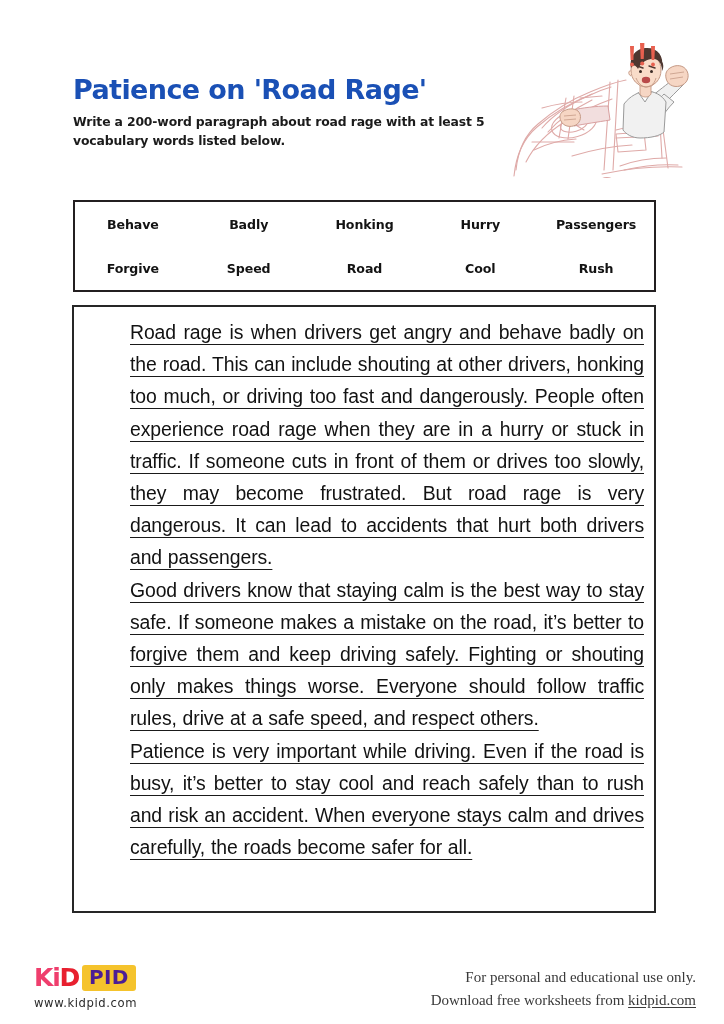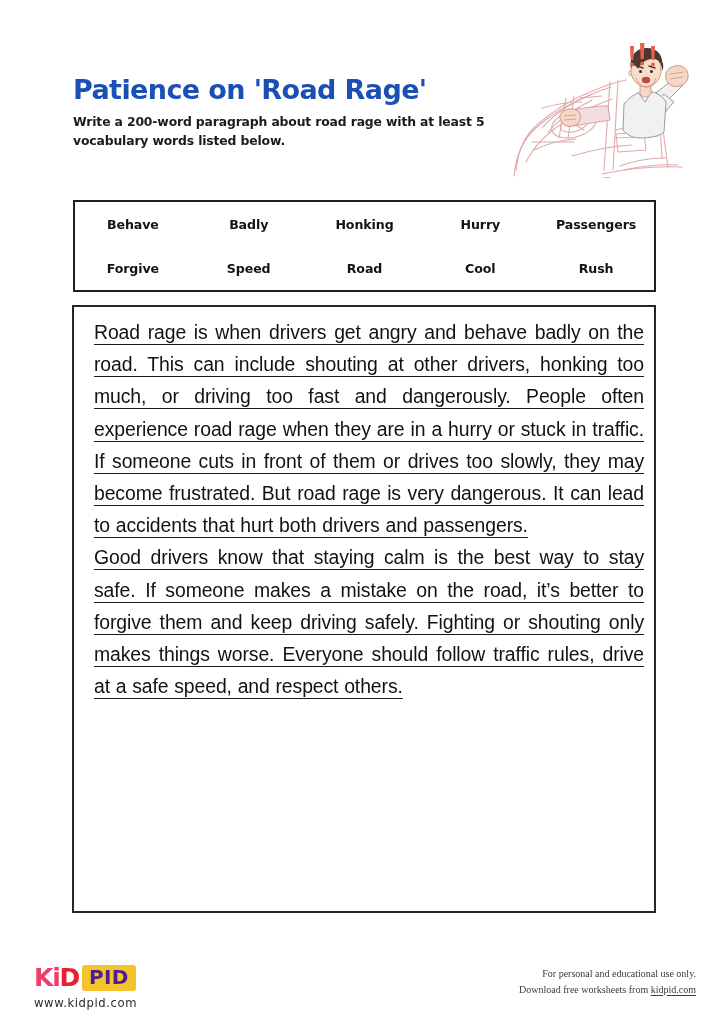--- a/index.html
+++ b/index.html
@@ -92,21 +92,22 @@
     position: absolute;
     left: 72px;
     top: 305px;
     width: 584px;
     height: 608px;
     border: 2px solid #262626;
     box-sizing: border-box;
     background: #ffffff;
   }
   .answer-inner {
-    padding: 9px 10px 0 20px;
+    padding: 9px 10px 0 10px;
+    margin-left: 46px;
   }
   .para {
     font-family: "Liberation Sans", sans-serif;
     font-size: 19.4px;
     font-weight: 400;
     color: #121212;
     line-height: 32.2px;
     text-align: justify;
     text-align-last: left;
     letter-spacing: -0.1px;
@@ -164,21 +165,21 @@
     font-weight: 400;
     color: #2a2a2a;
     letter-spacing: 0.6px;
   }
   .footer-note {
     position: absolute;
     right: 28px;
     top: 8px;
     text-align: right;
     font-family: "Liberation Serif", serif;
-    font-size: 10px;
+    font-size: 15px;
     color: #3a3a3a;
     line-height: 1.55;
   }
   .footer-link {
     color: #3a3a3a;
     text-decoration: underline;
     text-underline-offset: 2px;
   }
 </style>
 </head>
@@ -289,20 +290,21 @@
       <span class="vocab-word">Road</span>
       <span class="vocab-word">Cool</span>
       <span class="vocab-word">Rush</span>
     </div>
   </div>
 
   <div class="answer-box">
     <div class="answer-inner">
       <p class="para">Road rage is when drivers get angry and behave badly on the road. This can include shouting at other drivers, honking too much, or driving too fast and dangerously. People often experience road rage when they are in a hurry or stuck in traffic. If someone cuts in front of them or drives too slowly, they may become frustrated. But road rage is very dangerous. It can lead to accidents that hurt both drivers and passengers.</p>
       <p class="para">Good drivers know that staying calm is the best way to stay safe. If someone makes a mistake on the road, it’s better to forgive them and keep driving safely. Fighting or shouting only makes things worse. Everyone should follow traffic rules, drive at a safe speed, and respect others.</p>
+      <p class="para">Patience is very important while driving. Even if the road is busy, it’s better to stay cool and reach safely than to rush and risk an accident. When everyone stays calm and drives carefully, the roads become safer for all.</p>
     </div>
   </div>
 
   <div class="footer">
     <div class="logo-wrap">
       <div class="logo-mark">
         <span class="logo-kid"><span class="logo-k">Ki</span><span class="logo-d">D</span></span>
         <span class="logo-pid">PID</span>
       </div>
       <div class="logo-url">www.kidpid.com</div>

